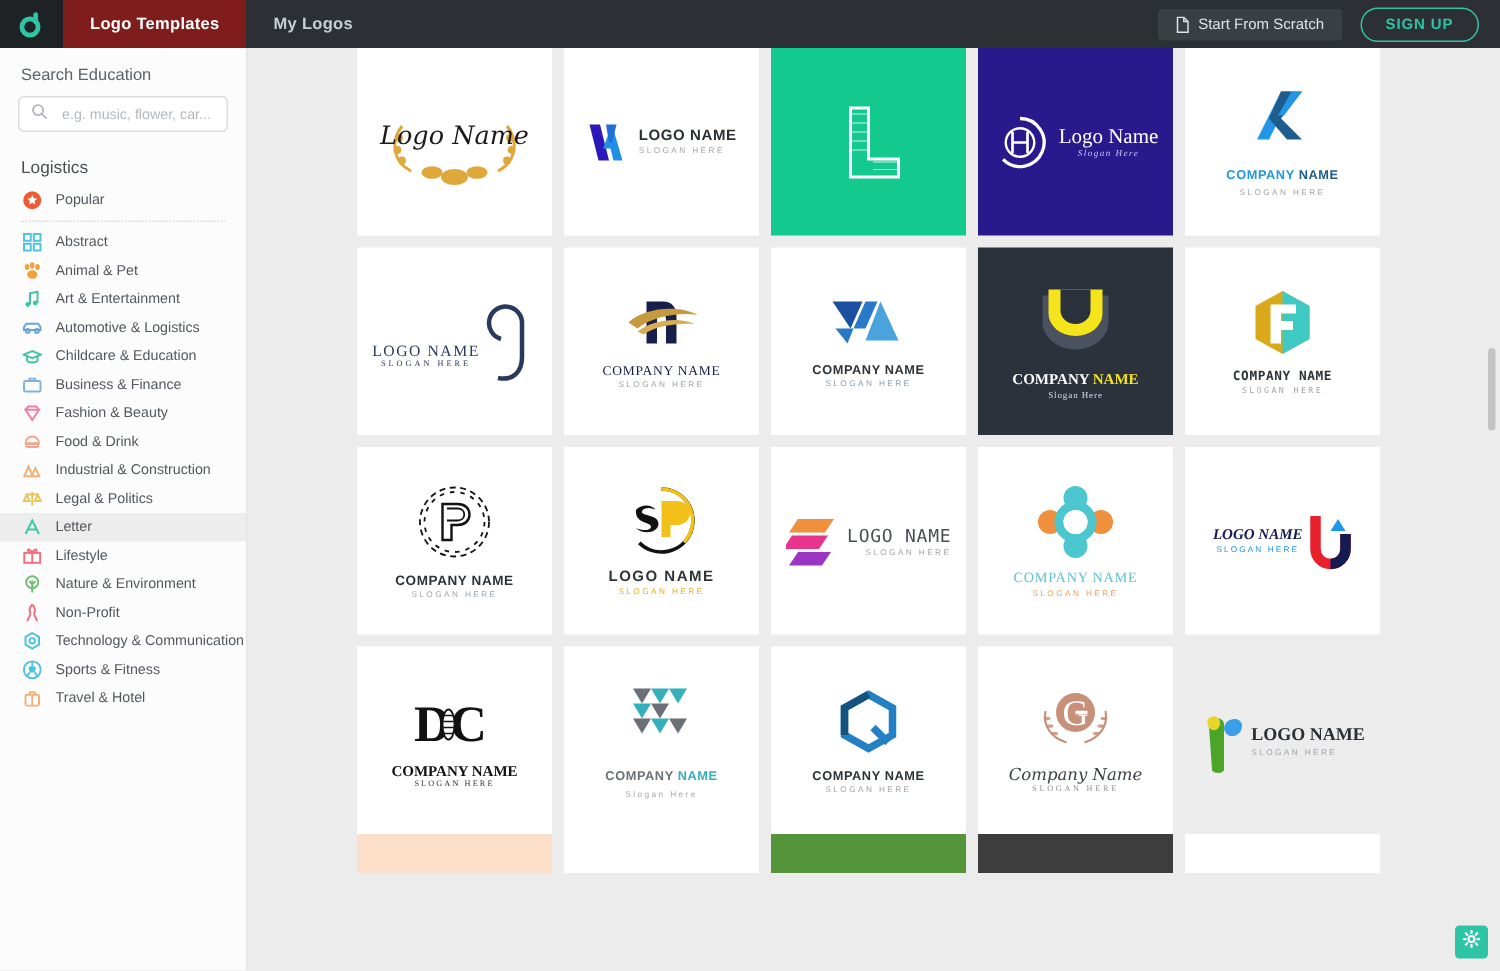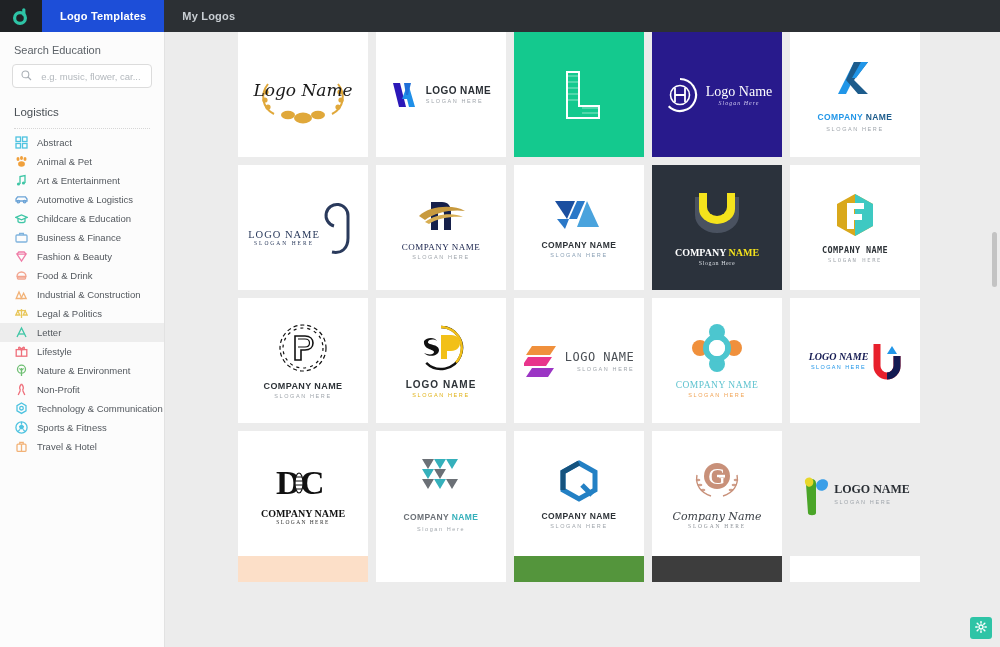--- a/index.html
+++ b/index.html
@@ -19,21 +19,21 @@
   .brand {
     width: 42px; background: #1f2225; display: flex;
     align-items: center; justify-content: center;
   }
   .brand svg { display: block; }
   .nav-tab {
     display: flex; align-items: center; padding: 0 18px;
     color: #c9ced3; font-size: 11px; font-weight: bold; letter-spacing: .2px;
     cursor: pointer;
   }
-  .nav-tab.active { background: #1d4ed8; color: #ffffff; }
+  .nav-tab.active { background: #7f1d1d; color: #ffffff; }
   .header-spacer { flex: 1; }
   .header-right {
     display: flex; align-items: center; gap: 12px; padding-right: 14px;
   }
   .scratch-btn {
     display: flex; align-items: center; gap: 6px;
     background: #3a3f44; border-radius: 3px;
     padding: 5px 12px; color: #dfe3e6; font-size: 10px; cursor: pointer;
   }
   .scratch-btn svg { display: block; }
@@ -141,37 +141,60 @@
       </svg>
     </span>
   </div>
   <div class="nav-tab active">
     <span>Logo Templates</span>
   </div>
   <div class="nav-tab">
     <span>My Logos</span>
   </div>
   <div class="header-spacer"></div>
+  <div class="header-right">
+    <div class="scratch-btn">
+      <span>
+        <svg width="9" height="11" viewBox="0 0 9 11">
+          <path d="M1 .5h4.2L8 3.3V10.5H1z" fill="none" stroke="#dfe3e6" stroke-width="1"></path>
+          <path d="M5.2 .5V3.3H8" fill="none" stroke="#dfe3e6" stroke-width="1"></path>
+        </svg>
+      </span>
+      <span>Start From Scratch</span>
+    </div>
+    <div class="signup-btn">
+      <span>SIGN UP</span>
+    </div>
+  </div>
 </div>
 
 <div class="sidebar">
   <div class="side-title">Search Education</div>
   <div class="search-wrap">
     <div class="search-box">
       <span>
         <svg width="11" height="11" viewBox="0 0 11 11">
           <circle cx="4.4" cy="4.4" r="3.4" fill="none" stroke="#a9afb5" stroke-width="1.1"></circle>
           <line x1="7" y1="7" x2="10" y2="10" stroke="#a9afb5" stroke-width="1.1"></line>
         </svg>
       </span>
       <input type="text" placeholder="e.g. music, flower, car..." style="">
     </div>
   </div>
   <div class="cat-head">Logistics</div>
   <div class="cat-list" id="cat-list">
+      <div class="cat-item">
+        <span class="ci">
+          <svg width="13" height="13" viewBox="0 0 13 13">
+            <circle cx="6.5" cy="6.5" r="6" fill="#ef5b33"></circle>
+            <path d="M6.5 3l1 2.1 2.3.3-1.7 1.6.4 2.3-2-1.1-2 1.1.4-2.3L3.2 5.4l2.3-.3z" fill="#fff"></path>
+          </svg>
+        </span>
+        <span class="lbl">Popular</span>
+      </div>
       <div class="cat-divider"></div>
       <div class="cat-item">
         <span class="ci">
           <svg width="13" height="13" viewBox="0 0 13 13">
             <rect x="1" y="1" width="4.5" height="4.5" fill="none" stroke="#4ec3e0" stroke-width="1.3"></rect>
             <rect x="7.5" y="1" width="4.5" height="4.5" fill="none" stroke="#4ec3e0" stroke-width="1.3"></rect>
             <rect x="1" y="7.5" width="4.5" height="4.5" fill="none" stroke="#4ec3e0" stroke-width="1.3"></rect>
             <rect x="7.5" y="7.5" width="4.5" height="4.5" fill="none" stroke="#4ec3e0" stroke-width="1.3"></rect>
           </svg>
         </span>

